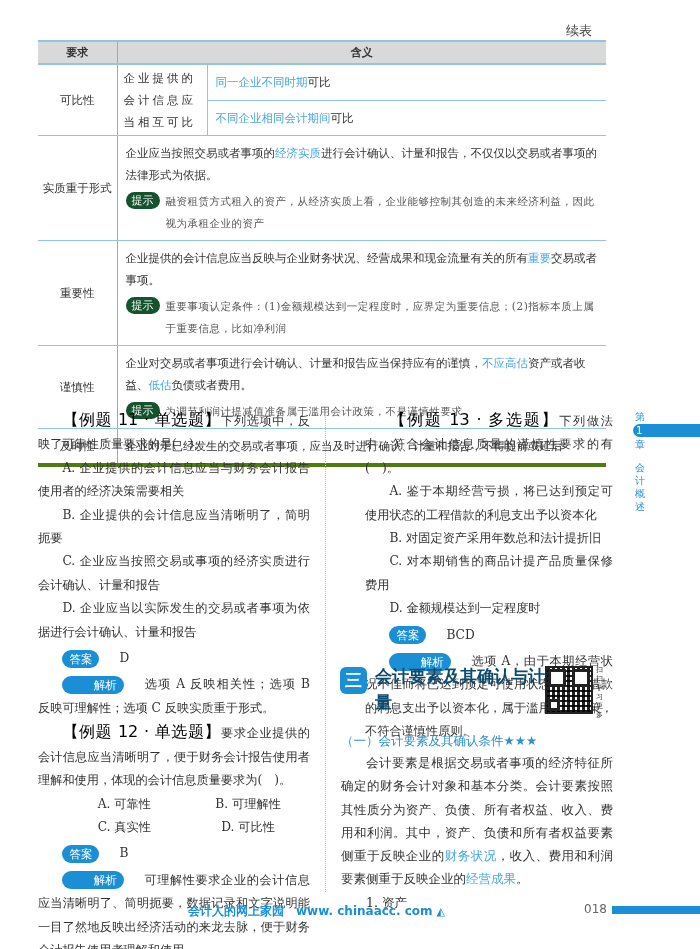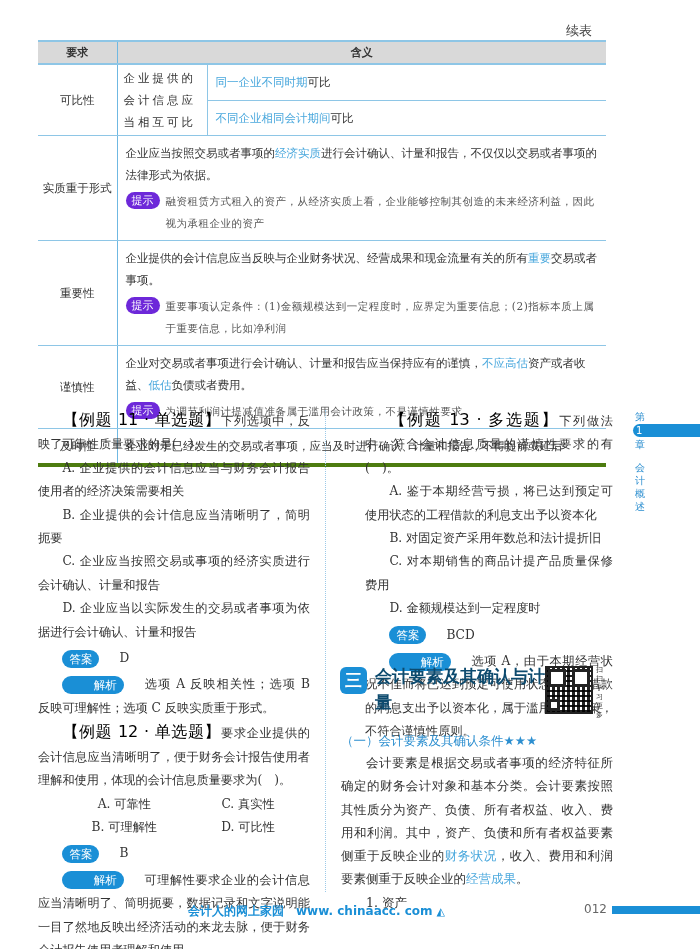--- a/index.html
+++ b/index.html
@@ -12,21 +12,21 @@
   table.req-table th { background: #d9d9d9; height: 23px; font-family: "DejaVu Sans", sans-serif; font-weight: bold; font-size: 11px; color: #333; border-bottom: 2px solid #8ec6e6; border-top: 2px solid #8ec6e6; }
   table.req-table td { border-bottom: 1px solid #8ec6e6; vertical-align: middle; line-height: 22px; color: #333; }
   table.req-table th.col1, table.req-table td.col1 { width: 79px; border-right: 1px solid #6fb8e2; text-align: center; }
   td.sub-label { width: 90px; padding: 2px 6px; border-right: 1px solid #8ec6e6; letter-spacing: 3px; line-height: 23px; }
   td.sub-val { padding-left: 8px; }
   td.content { padding: 6px 8px 6px 8px; }
   tr.last td { border-bottom: 4px solid #4d7c0f; }
   .hl { color: #4aa8dd; }
 
   .tip-row { display: flex; align-items: flex-start; margin-top: 4px; font-size: 10.5px; color: #555; line-height: 22px; }
-  .tip-badge { display: inline-block; background: #6d28d9; color: #fff; font-family: "DejaVu Sans", sans-serif; font-size: 11px; padding: 0 6px; border-radius: 9px; height: 17px; line-height: 17px; margin-right: 6px; margin-top: 2px; flex-shrink: 0; }
+  .tip-badge { display: inline-block; background: #14532d; color: #fff; font-family: "DejaVu Sans", sans-serif; font-size: 11px; padding: 0 6px; border-radius: 9px; height: 17px; line-height: 17px; margin-right: 6px; margin-top: 2px; flex-shrink: 0; }
   .tip-text { letter-spacing: 0.5px; }
 
   .left-col { position: absolute; top: 408px; left: 38px; width: 272px; font-size: 12.2px; line-height: 23.4px; color: #333; }
   .right-col { position: absolute; top: 408px; left: 365px; width: 248px; font-size: 12.2px; line-height: 23.4px; color: #333; }
   .divider { position: absolute; top: 410px; left: 325px; height: 482px; border-left: 1px dotted #9cc9e8; }
 
   .ex-title { color: #000000; font-family: "DejaVu Sans", sans-serif; font-size: 16px; }
   .indent { text-indent: 2em; }
   .para { text-align: justify; }
   .badge { display: inline-block; background: #1a8fd6; color: #fff; font-family: "DejaVu Sans", sans-serif; font-size: 11.5px; padding: 0 7px; border-radius: 10px; height: 18px; line-height: 18px; margin-right: 20px; vertical-align: middle; }
@@ -122,22 +122,22 @@
   <div class="para indent">A. 企业提供的会计信息应当与财务会计报告使用者的经济决策需要相关</div>
   <div class="para indent">B. 企业提供的会计信息应当清晰明了，简明扼要</div>
   <div class="para indent">C. 企业应当按照交易或事项的经济实质进行会计确认、计量和报告</div>
   <div class="para indent">D. 企业应当以实际发生的交易或者事项为依据进行会计确认、计量和报告</div>
   <div class="badge-line"><span class="badge">答案</span><span>D</span></div>
   <div class="para indent"><span class="badge">解析</span><span>选项 A 反映相关性；选项 B 反映可理解性；选项 C 反映实质重于形式。</span></div>
 
   <div class="para indent"><span class="ex-title">【例题 12 · 单选题】</span><span>要求企业提供的会计信息应当清晰明了，便于财务会计报告使用者理解和使用，体现的会计信息质量要求为(　)。</span></div>
   <div class="opts">
     <div>A. 可靠性</div>
+    <div>B. 可理解性</div>
     <div>C. 真实性</div>
-    <div>B. 可理解性</div>
     <div>D. 可比性</div>
   </div>
   <div class="badge-line"><span class="badge">答案</span><span>B</span></div>
   <div class="para indent"><span class="badge">解析</span><span>可理解性要求企业的会计信息应当清晰明了、简明扼要，数据记录和文字说明能一目了然地反映出经济活动的来龙去脉，便于财务会计报告使用者理解和使用。</span></div>
 </div>
 
 <div class="divider"></div>
 
 <div class="right-col">
   <div class="para indent"><span class="ex-title">【例题 13 · 多选题】</span><span>下列做法中，符合会计信息质量的谨慎性要求的有(　)。</span></div>
@@ -172,14 +172,14 @@
   <div class="t">章</div>
   <div class="v">会</div>
   <div class="t">计</div>
   <div class="t">概</div>
   <div class="t">述</div>
 </div>
 
 <div class="footer-brand">
   <span>会计人的网上家园</span><span class="url">www. chinaacc. com</span><span class="logo">◭</span>
 </div>
-<div class="page-num">012</div>
+<div class="page-num">018</div>
 <div class="page-bar"></div>
 
 </body></html>

